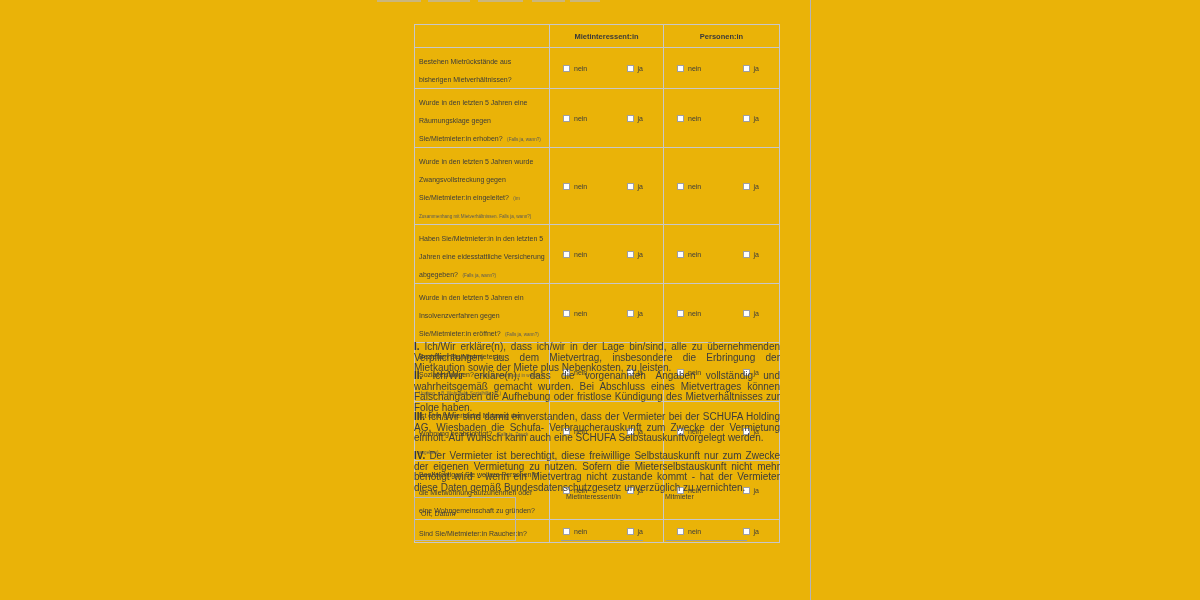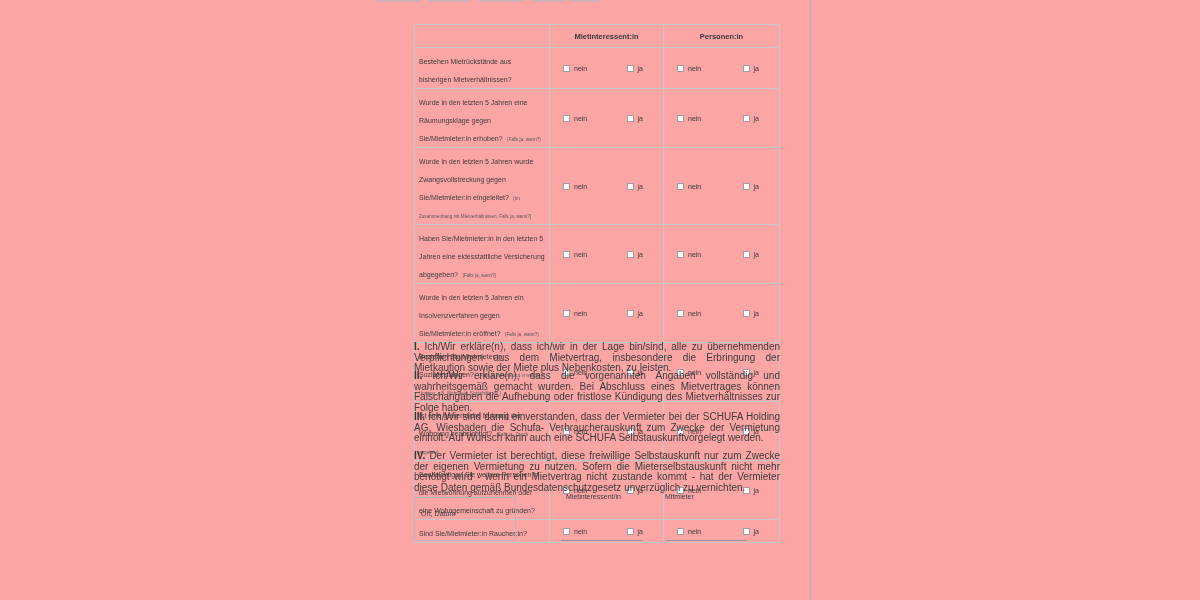--- a/index.html
+++ b/index.html
@@ -1,18 +1,18 @@
 <!DOCTYPE html>
 <html><head>
 <meta charset="utf-8">
 <style>
   * { margin: 0; padding: 0; box-sizing: border-box; }
   html, body { width: 1200px; height: 600px; background: #ffffff; overflow: hidden; }
   body { font-family: "Liberation Sans", sans-serif; color: #3d3d3d; }
-  #canvas { position: relative; width: 1200px; height: 600px; background: #fca5a5; }
+  #canvas { position: relative; width: 1200px; height: 600px; background: #eab308; }
 
   
   .top-dash { position: absolute; top: 0; height: 2px; background: #b9b9bd; opacity: .65; }
   .page-edge { position: absolute; top: 0; left: 810px; width: 1px; height: 600px; background: #b5b5b8; }
 
   
   table.form-table { position: absolute; left: 414px; top: 24px; width: 365px;
     border-collapse: collapse; table-layout: fixed; }
   table.form-table td, table.form-table th { border: 1px solid #c7c7c9; vertical-align: middle; }
   th.corner-blank { border: none; background: transparent; }

